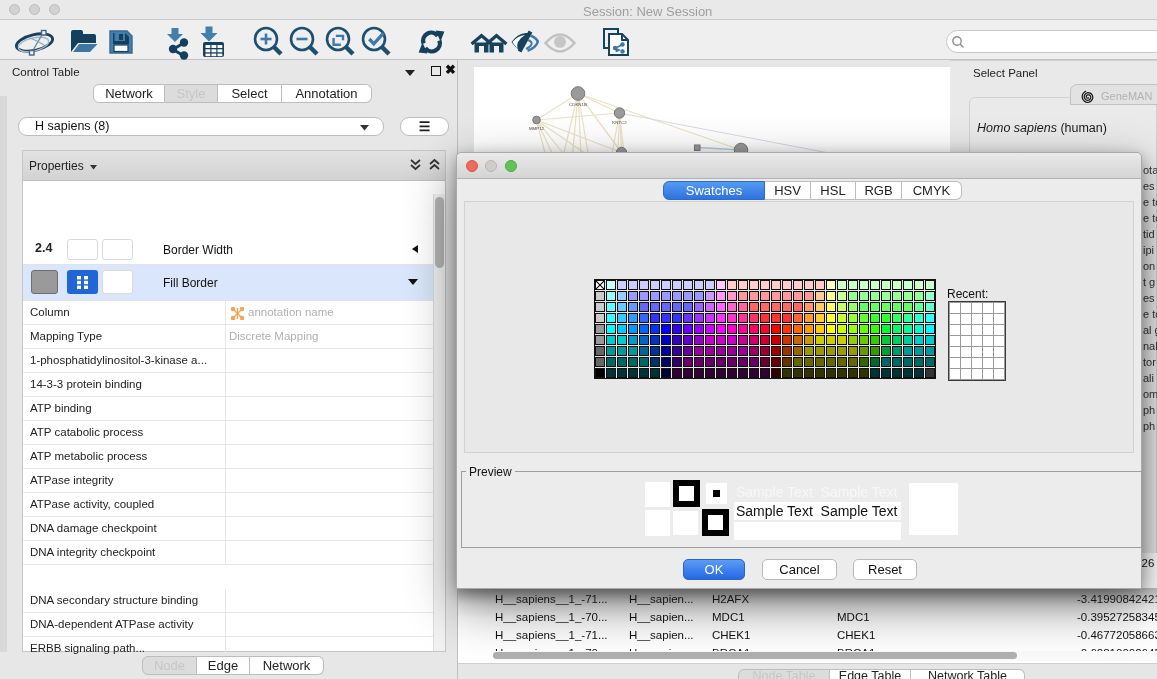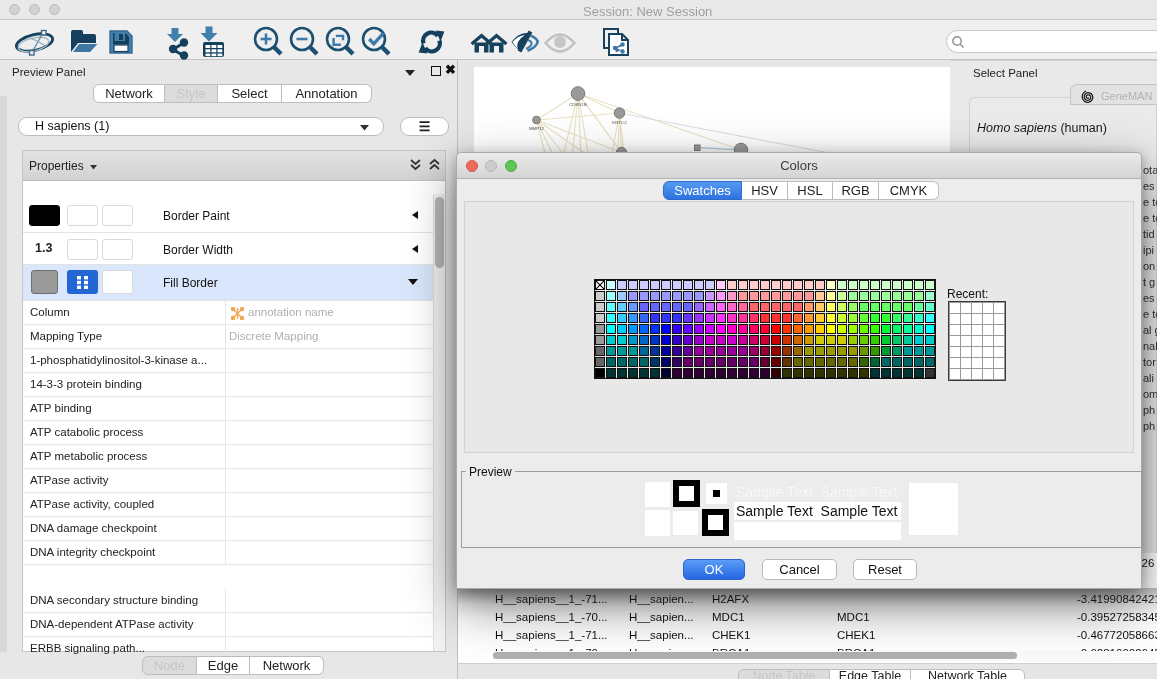--- a/index.html
+++ b/index.html
@@ -320,33 +320,33 @@
   <div class="abs" style="left:0;top:35px;width:699px;height:30px;background:linear-gradient(rgba(70,70,70,.34),rgba(120,120,120,.12) 55%,rgba(255,255,255,0))"></div>
 </div>
 <div id="bottomstrip" class="abs"></div>
 <div class="seg abs" style="left:738px;top:669px;height:14px;font-size:12.5px">
   <div class="sel" style="width:92px;border-radius:6px 0 0 0">Node Table</div>
   <div style="width:81px">Edge Table</div>
   <div style="width:114px;border-radius:0 6px 0 0">Network Table</div>
 </div>
 <div id="ctrl" class="abs">
     <div class="abs" style="left:0;top:36px;width:7px;height:556px;background:#d8d8d8"></div>
-  <div id="ctrl-head" class="abs">Preview Panel</div>
+  <div id="ctrl-head" class="abs">Control Table</div>
   <svg class="abs" style="left:403px;top:9px" width="14" height="8" viewBox="0 0 14 8">
       <path d="M2 1 L12 1 L7 7 Z" fill="#222"></path>
     </svg>
   <div class="abs" style="left:431px;top:6px;width:10px;height:10px;border:1.6px solid #111"></div>
   <div class="abs" style="left:445px;top:2px;font-size:13px;font-weight:bold;color:#111">✖</div>
   <div class="seg abs" style="left:93px;top:24px;height:19px">
     <div style="width:72px">Network</div>
     <div class="sel" style="width:53px">Style</div>
     <div style="width:64px">Select</div>
     <div style="width:90px">Annotation</div>
   </div>
-  <div id="combo" class="abs">H sapiens (1)</div>
+  <div id="combo" class="abs">H sapiens (8)</div>
   <svg class="abs" style="left:359px;top:64px" width="11" height="7" viewBox="0 0 11 7">
       <path d="M1 1 L10 1 L5.5 6.5 Z" fill="#333"></path>
     </svg>
   <div id="burger" class="abs">☰</div>
   <div id="props" class="abs">
     <div id="props-head" class="abs">
       <span class="abs" style="left:6px;top:8px">Properties</span>
       <svg class="abs" style="left:66px;top:13px" width="9" height="6" viewBox="0 0 9 6">
           <path d="M1 1 L8 1 L4.5 5.5 Z" fill="#333"></path>
         </svg>
@@ -357,32 +357,23 @@
           </g>
         </svg>
       <svg class="abs" style="left:405px;top:7px" width="13" height="15" viewBox="0 0 13 15">
           <g fill="none" stroke="#333" stroke-width="1.7">
             <path d="M2 11 L6.5 7 L11 11"></path>
             <path d="M2 6 L6.5 2 L11 6"></path>
           </g>
         </svg>
     </div>
 
-    <div class="prow" style="top:47px;height:35px">
-      <div class="cell" style="left:6px;top:7px;background:#000;border-color:#000"></div>
-      <div class="cell" style="left:44px;top:7px"></div>
-      <div class="cell" style="left:79px;top:7px"></div>
-      <div class="plabel" style="top:11px">Border Paint</div>
-      <svg class="abs" style="left:388px;top:12px" width="8" height="10" viewBox="0 0 8 10">
-          <path d="M7 1 L7 9 L1 5 Z" fill="#111"></path>
-        </svg>
-    </div>
 
     <div class="prow" style="top:82px;height:32px">
-      <span class="abs" style="left:12px;top:8px;font-size:12.5px;font-weight:bold;color:#222">1.3</span>
+      <span class="abs" style="left:12px;top:8px;font-size:12.5px;font-weight:bold;color:#222">2.4</span>
       <div class="cell" style="left:44px;top:6px"></div>
       <div class="cell" style="left:79px;top:6px"></div>
       <div class="plabel" style="top:10px">Border Width</div>
       <svg class="abs" style="left:388px;top:11px" width="8" height="10" viewBox="0 0 8 10">
           <path d="M7 1 L7 9 L1 5 Z" fill="#111"></path>
         </svg>
     </div>
 
     <div class="prow" style="top:114px;height:36px;background:#d9e6fb">
       <div class="cell" style="left:8px;top:5px;width:27px;height:24px;background:#9a9a9a;border-color:#6e6e6e"></div>
@@ -439,21 +430,21 @@
       </div>
     <div class="frow" style="top:270px">
         <span>ATP catabolic process</span>
         <div class="vdiv"></div>
       </div>
     <div class="frow" style="top:294px">
         <span>ATP metabolic process</span>
         <div class="vdiv"></div>
       </div>
     <div class="frow" style="top:318px">
-        <span>ATPase activity</span>
+        <span>ATPase integrity</span>
         <div class="vdiv"></div>
       </div>
     <div class="frow" style="top:342px">
         <span>ATPase activity, coupled</span>
         <div class="vdiv"></div>
       </div>
     <div class="frow" style="top:366px">
         <span>DNA damage checkpoint</span>
         <div class="vdiv"></div>
       </div>
@@ -481,24 +472,23 @@
     <div class="sel" style="width:55px">Node</div>
     <div style="width:53px">Edge</div>
     <div style="width:74px">Network</div>
   </div>
 </div>
 <div id="dlg" class="abs">
   <div id="dlg-title" class="abs">
     <div class="dot abs" style="left:9px;background:#ed6a5e;border:1px solid #d35749"></div>
     <div class="dot abs" style="left:28px;background:#cfcdcb;border:1px solid #b8b6b4"></div>
     <div class="dot abs" style="left:48px;background:#61c555;border:1px solid #4aad3f"></div>
-    <div id="dlg-name" class="abs">Colors</div>
   </div>
   <div class="seg abs" style="left:206px;top:28px;height:19px">
-    <div style="width:79px;background:linear-gradient(#559af2,#2e72df);color:#fff;border-color:#2e6bc9">Swatches</div>
+    <div style="width:102px;background:linear-gradient(#559af2,#2e72df);color:#fff;border-color:#2e6bc9">Swatches</div>
     <div style="width:46px">HSV</div>
     <div style="width:45px">HSL</div>
     <div style="width:46px">RGB</div>
     <div style="width:60px">CMYK</div>
   </div>
   <div id="dlg-inner" class="abs"></div>
   <div id="swgrid" class="abs">
       <span style="background:#fff;position:relative">
         <svg width="10" height="10" viewBox="0 0 10 10" style="position:absolute;left:-1px;top:-1px">
           <path d="M0 0 L10 10 M10 0 L0 10" stroke="#000" stroke-width="1.1"></path>

